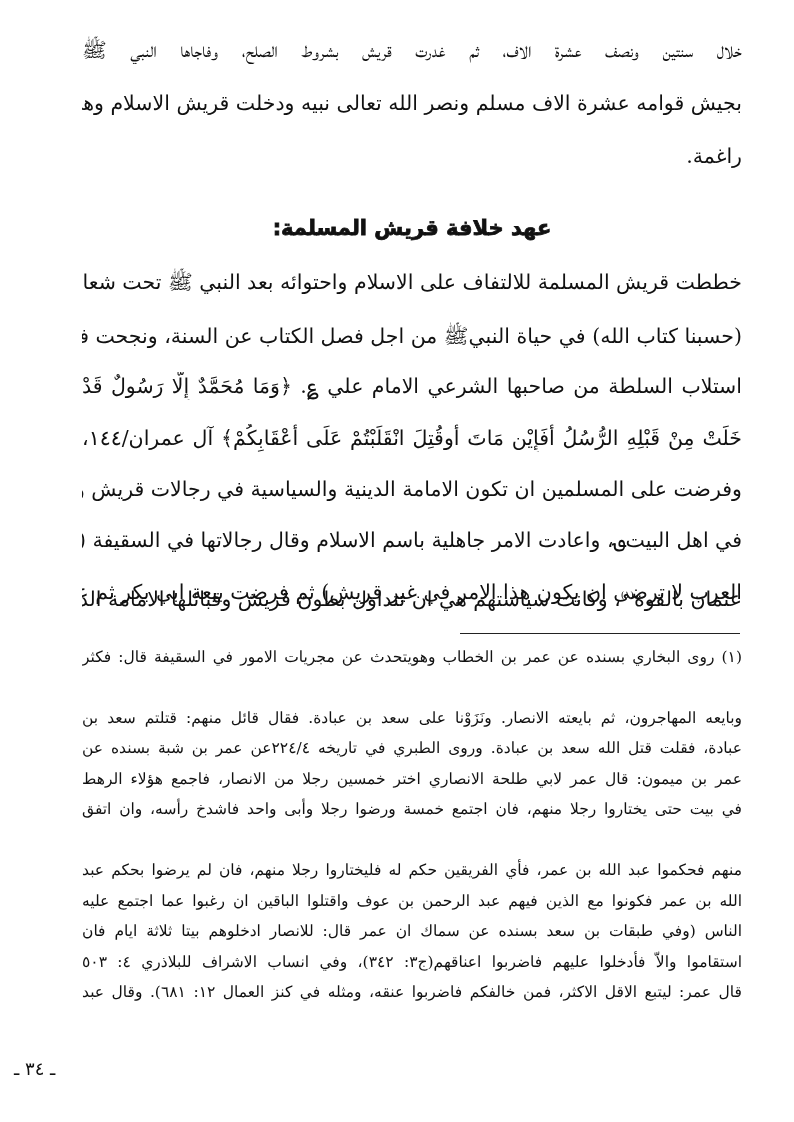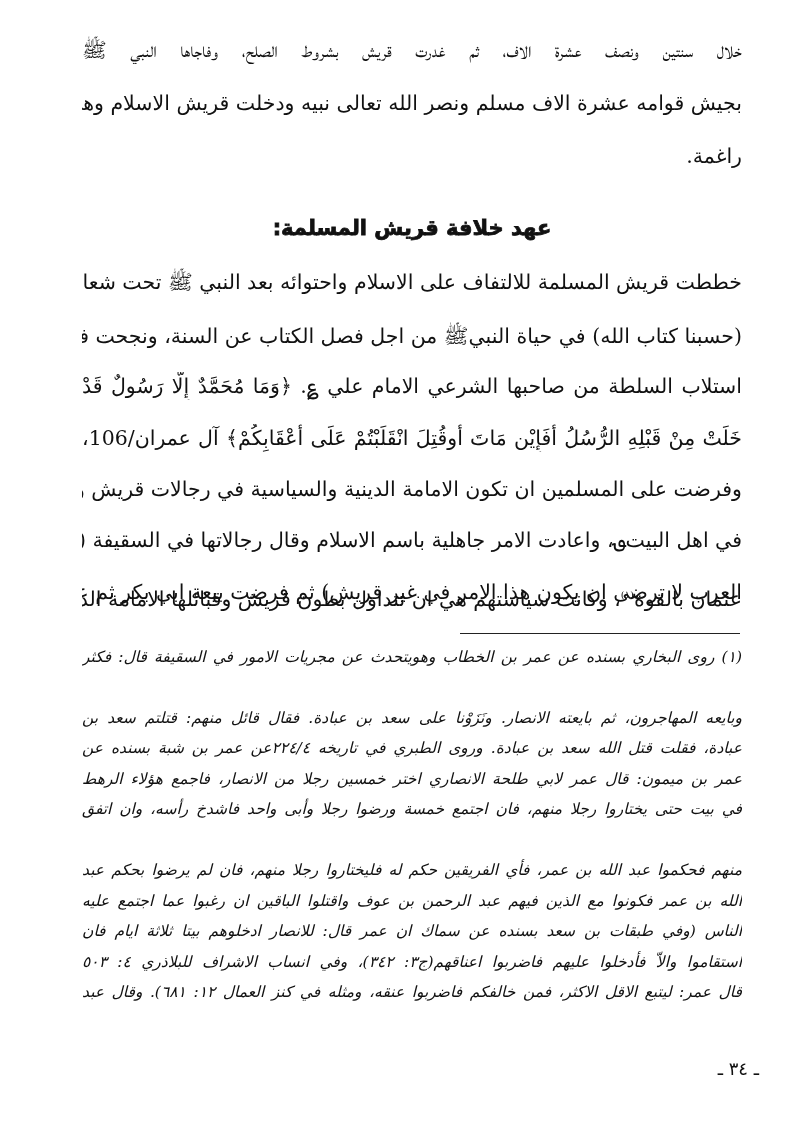--- a/index.html
+++ b/index.html
@@ -22,43 +22,43 @@
     font-family: "DejaVu Sans", sans-serif; font-weight: 900; font-size: 21px;
     line-height: 28px; -webkit-text-stroke: 0.8px #111;
   }
   .fn-sep {
     position: absolute; left: 446px; top: 633px; width: 280px; height: 0;
     border-top: 1.4px solid #222;
   }
   .fn-line {
     position: absolute; left: 68px; width: 660px;
     direction: rtl; text-align: justify; text-align-last: justify;
-    font-size: 15.5px; line-height: 22px; white-space: nowrap; overflow: hidden; font-style: italic;
+    font-size: 15.5px; line-height: 22px; white-space: nowrap; overflow: hidden;
   }
   sup { font-size: 10px; line-height: 0; }
   .page-number {
-    position: absolute; left: 0; width: 745px; top: 1058px; text-align: right;
+    position: absolute; left: 0; width: 745px; top: 1058px; text-align: left;
     direction: rtl; font-size: 18px; font-family: "DejaVu Sans", sans-serif;
   }
 </style>
 </head>
 <body>
 
 <div class="page">
 
   <div class="body-line" style="top:36px">خلال سنتين ونصف عشرة الاف، ثم غدرت قريش بشروط الصلح، وفاجاها النبي ﷺ</div>
   <div class="body-line" style="top:89px">بجيش قوامه عشرة الاف مسلم ونصر الله تعالى نبيه ودخلت قريش الاسلام وهي</div>
   <div class="body-line last" style="top:142px">راغمة.</div>
 
   <div class="heading" style="top:214px">عهد خلافة قريش المسلمة:</div>
 
   <div class="body-line" style="top:268px">خططت قريش المسلمة للالتفاف على الاسلام واحتوائه بعد النبي ﷺ تحت شعار</div>
   <div class="body-line" style="top:322px">(حسبنا كتاب الله) في حياة النبيﷺ من اجل فصل الكتاب عن السنة، ونجحت في</div>
   <div class="body-line" style="top:372px">استلاب السلطة من صاحبها الشرعي الامام علي ؏. ﴿وَمَا مُحَمَّدٌ إِلَّا رَسُولٌ قَدْ</div>
-  <div class="body-line" style="top:424px">خَلَتْ مِنْ قَبْلِهِ الرُّسُلُ أَفَإِيْن مَاتَ أَوقُتِلَ انْقَلَبْتُمْ عَلَى أَعْقَابِكُمْ﴾ آل عمران/106،</div>
+  <div class="body-line" style="top:424px">خَلَتْ مِنْ قَبْلِهِ الرُّسُلُ أَفَإِيْن مَاتَ أَوقُتِلَ انْقَلَبْتُمْ عَلَى أَعْقَابِكُمْ﴾ آل عمران/١٤٤،</div>
   <div class="body-line" style="top:475px">وفرضت على المسلمين ان تكون الامامة الدينية والسياسية في رجالات قريش وليست</div>
   <div class="body-line" style="top:526px">في اهل البيت؈، واعادت الامر جاهلية باسم الاسلام وقال رجالاتها في السقيفة (ان</div>
   <div class="body-line" style="top:578px">العرب لا ترضى ان يكون هذا الامر في غير قريش) ثم فرضت بيعة ابي بكر ثم عمر ثم</div>
 
   <div class="body-line" style="top:585px">
     <span>عثمان بالقوة</span><sup>(١)</sup><span>، وكانت سياستهم هي ان تتداول بطون قريش وقبائلها الامامة الدينية</span>
   </div>
 
   <div class="fn-sep"></div>
 

